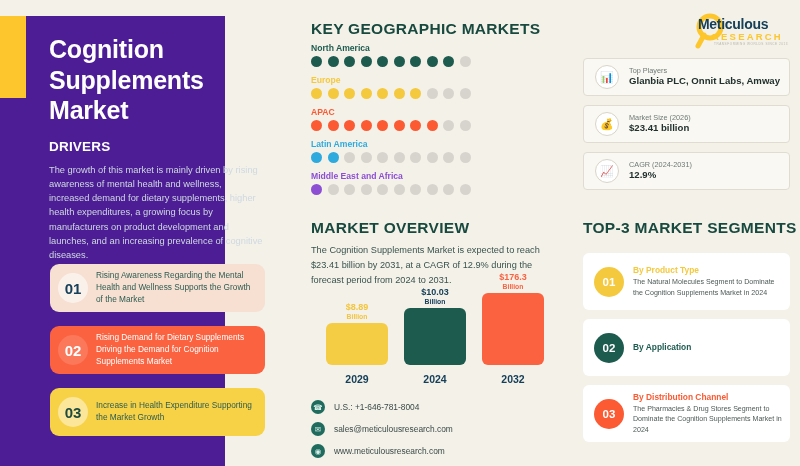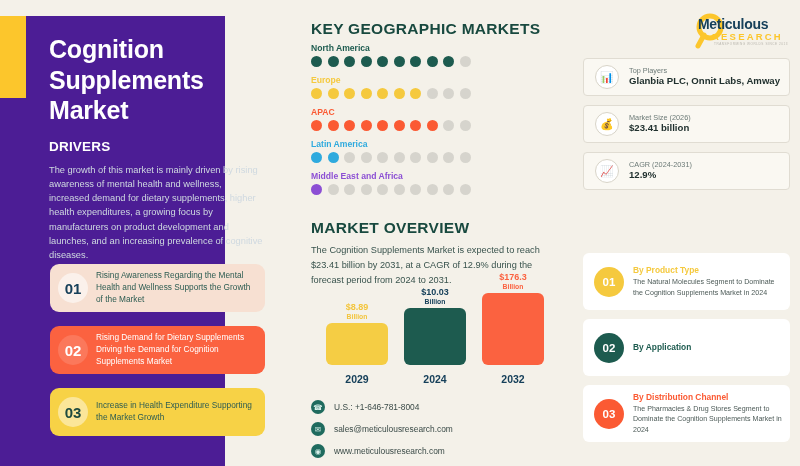--- a/index.html
+++ b/index.html
@@ -314,20 +314,21 @@
       </div>
       <div class="info-card" style="top: 152px;">
         <div class="ic-circle">📈</div>
         <div class="ic-text">
           <div class="ic-label">CAGR (2024-2031)</div>
           <div class="ic-value">12.9%</div>
         </div>
       </div>
     </div>
 
+  <div class="seg-title">TOP-3 MARKET SEGMENTS</div>
   <div id="seg-cards">
       <div class="seg-card" style="top: 253px;">
         <div class="seg-num" style="background: rgb(245, 201, 62);">01</div>
         <div class="seg-body">
           <div class="seg-head" style="color: rgb(245, 201, 62);">By Product Type</div>
           <div class="seg-desc">The Natural Molecules Segment to Dominate the Cognition Supplements Market in 2024</div>
         </div>
       </div>
       <div class="seg-card" style="top: 319px;">
         <div class="seg-num" style="background: rgb(29, 91, 79);">02</div>

